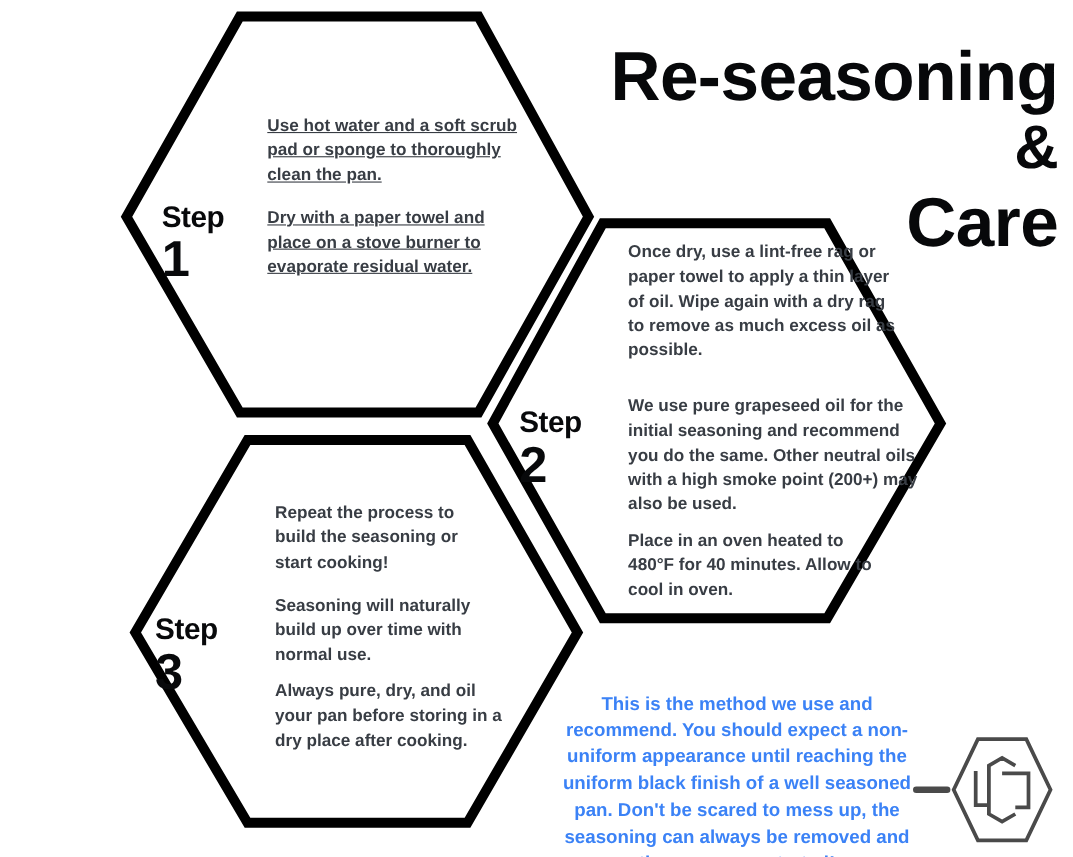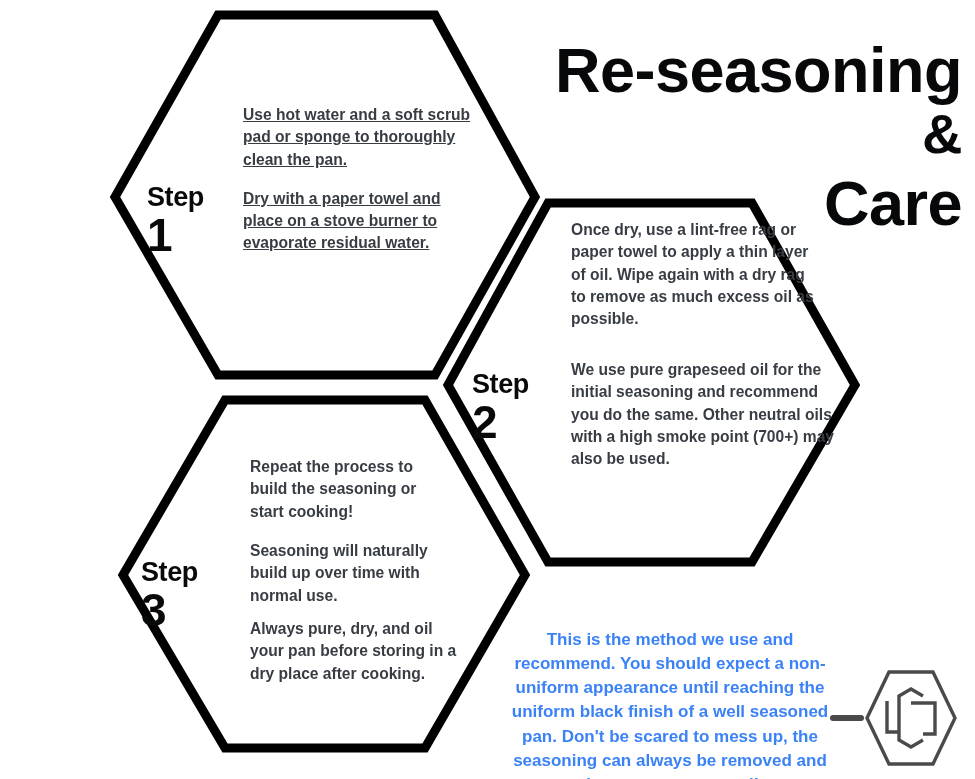--- a/index.html
+++ b/index.html
@@ -148,21 +148,24 @@
   </div>
 
   <div class="step-label s2">
     <span class="step-word">Step</span>
     <span class="step-num">2</span>
   </div>
   <div class="copy c2a">
     <p>Once dry, use a lint-free rag or paper towel to apply a thin layer of oil. Wipe again with a dry rag to remove as much excess oil as possible.</p>
   </div>
   <div class="copy c2b">
-    <p>We use pure grapeseed oil for the initial seasoning and recommend you do the same. Other neutral oils with a high smoke point (700+) may also be used.</p>
+    <p>We use pure grapeseed oil for the initial seasoning and recommend you do the same. Other neutral oils with a high smoke point (200+) may also be used.</p>
+  </div>
+  <div class="copy c2c">
+    <p>Place in an oven heated to 480°F for 40 minutes. Allow to cool in oven.</p>
   </div>
 
   <div class="step-label s3">
     <span class="step-word">Step</span>
     <span class="step-num">3</span>
   </div>
   <div class="copy c3a">
     <p>Repeat the process to build the seasoning or start cooking!</p>
   </div>
   <div class="copy c3b">

